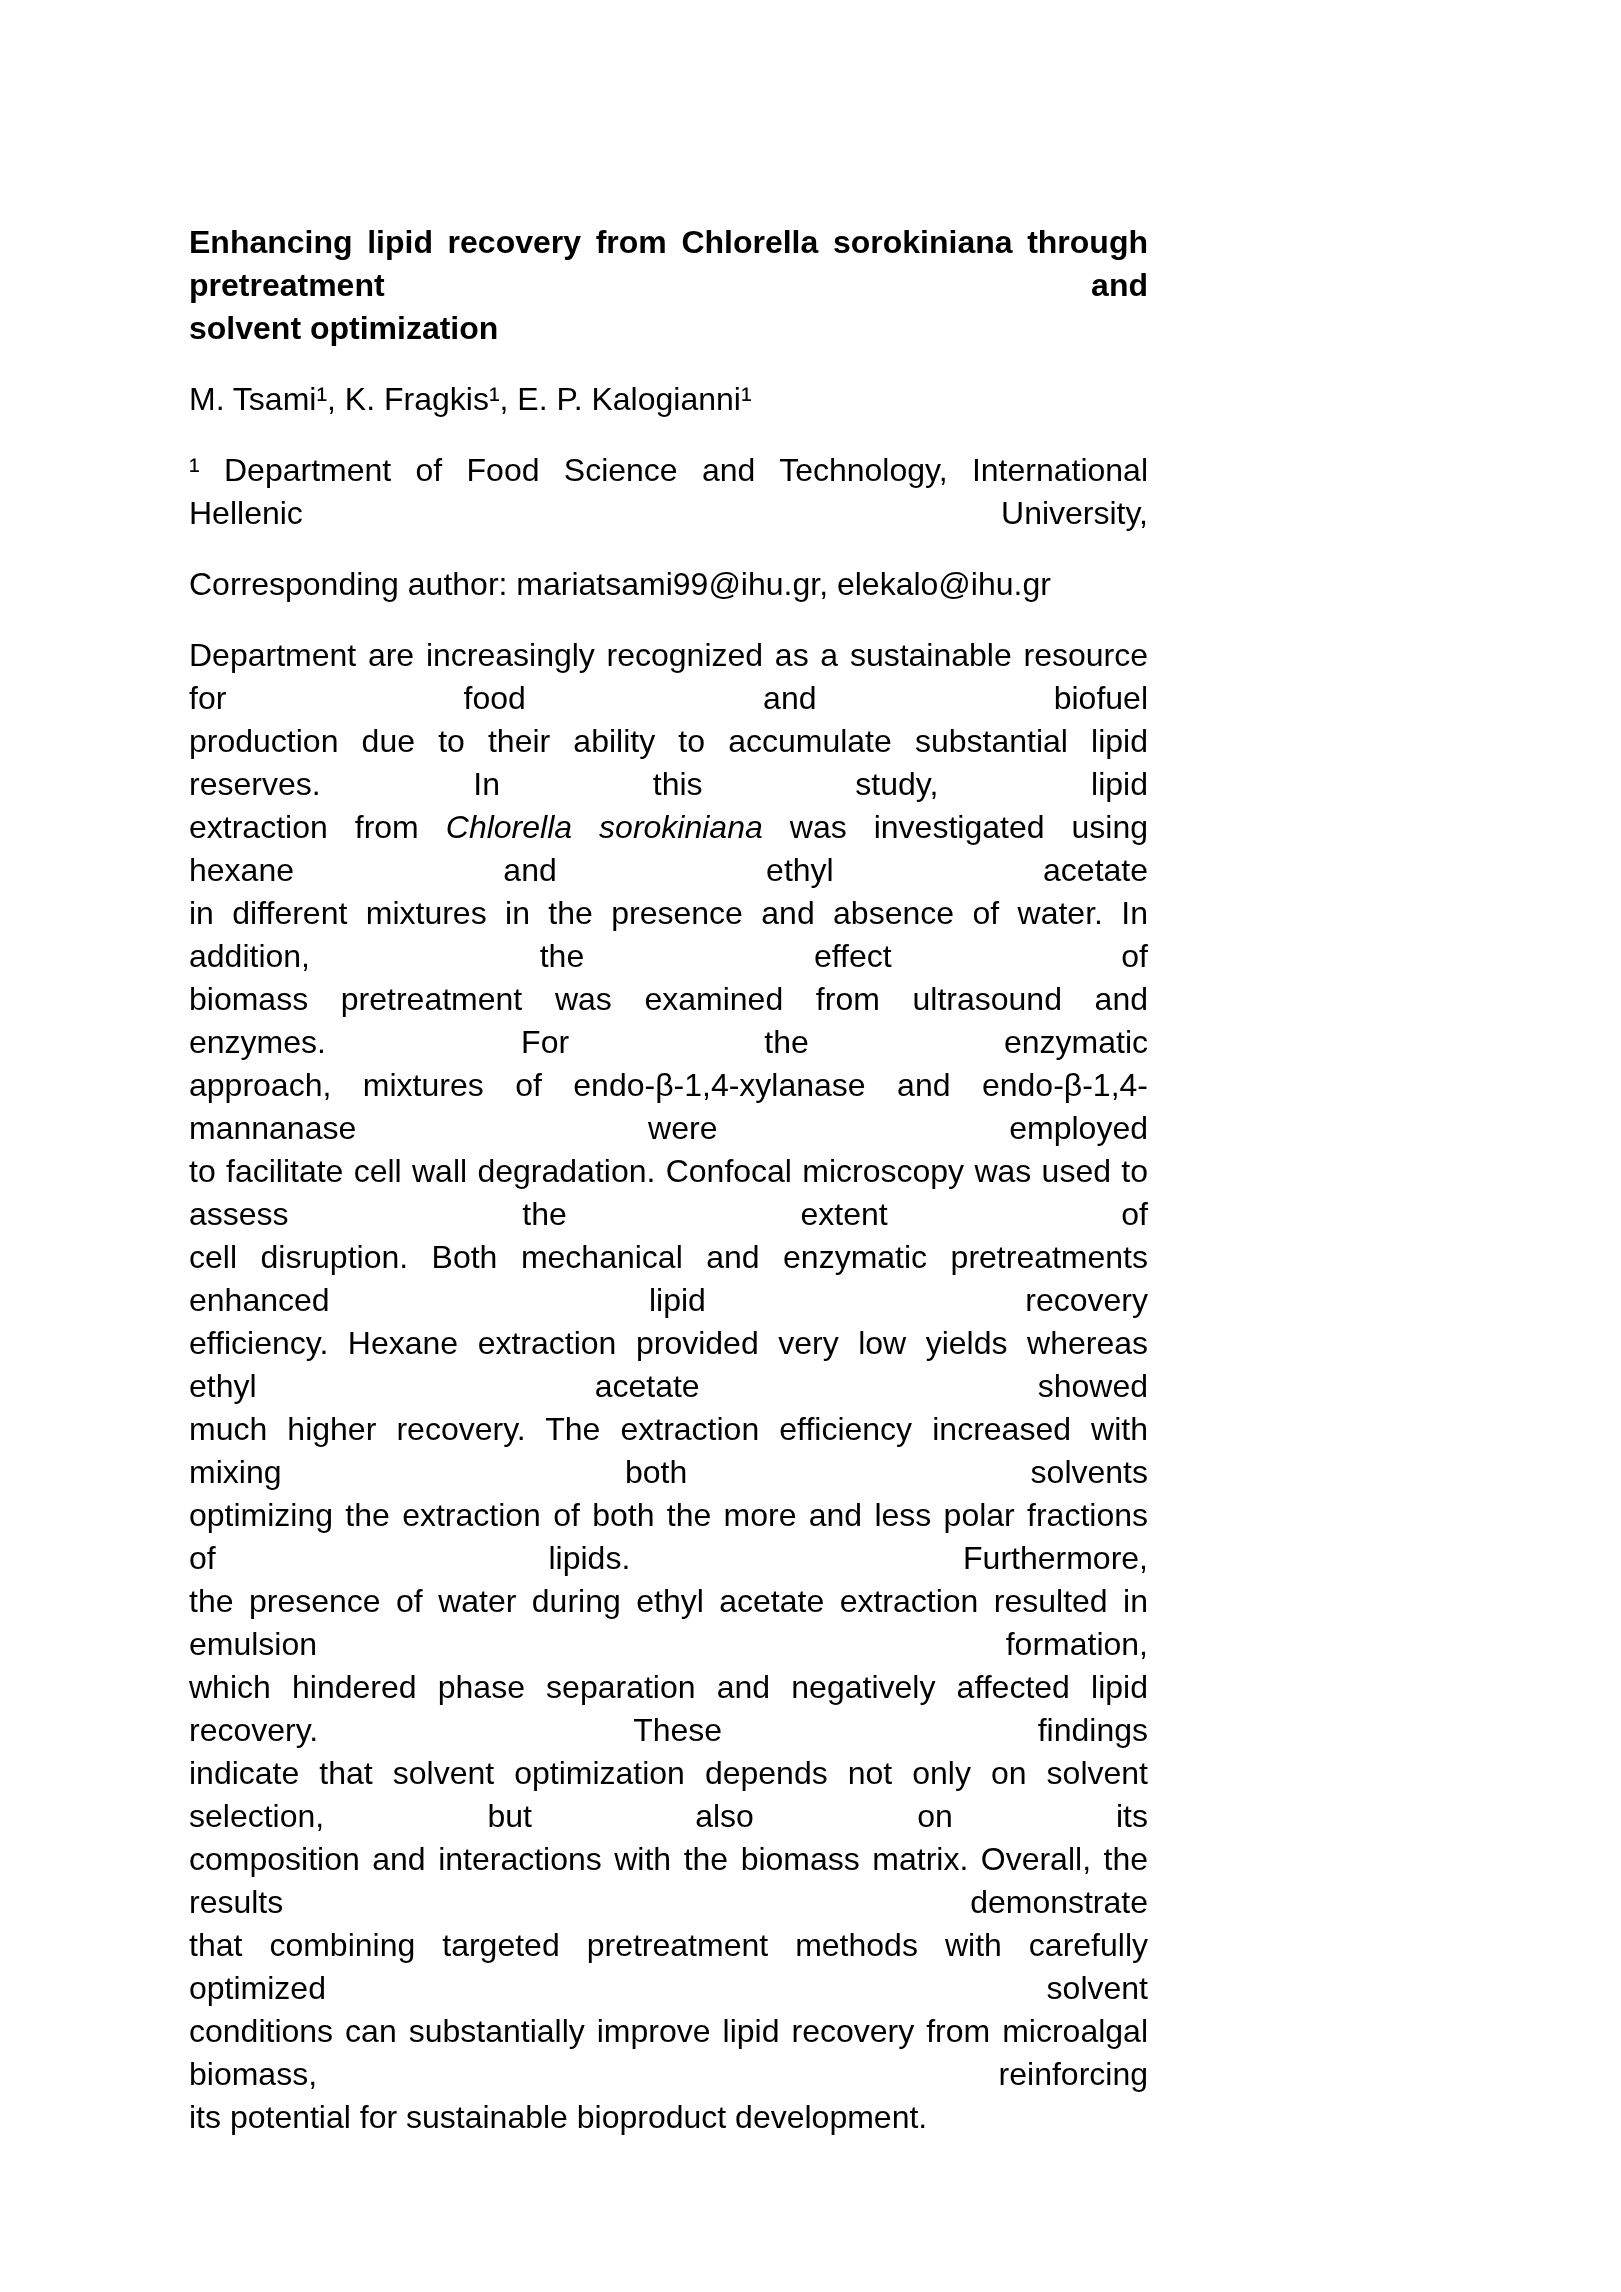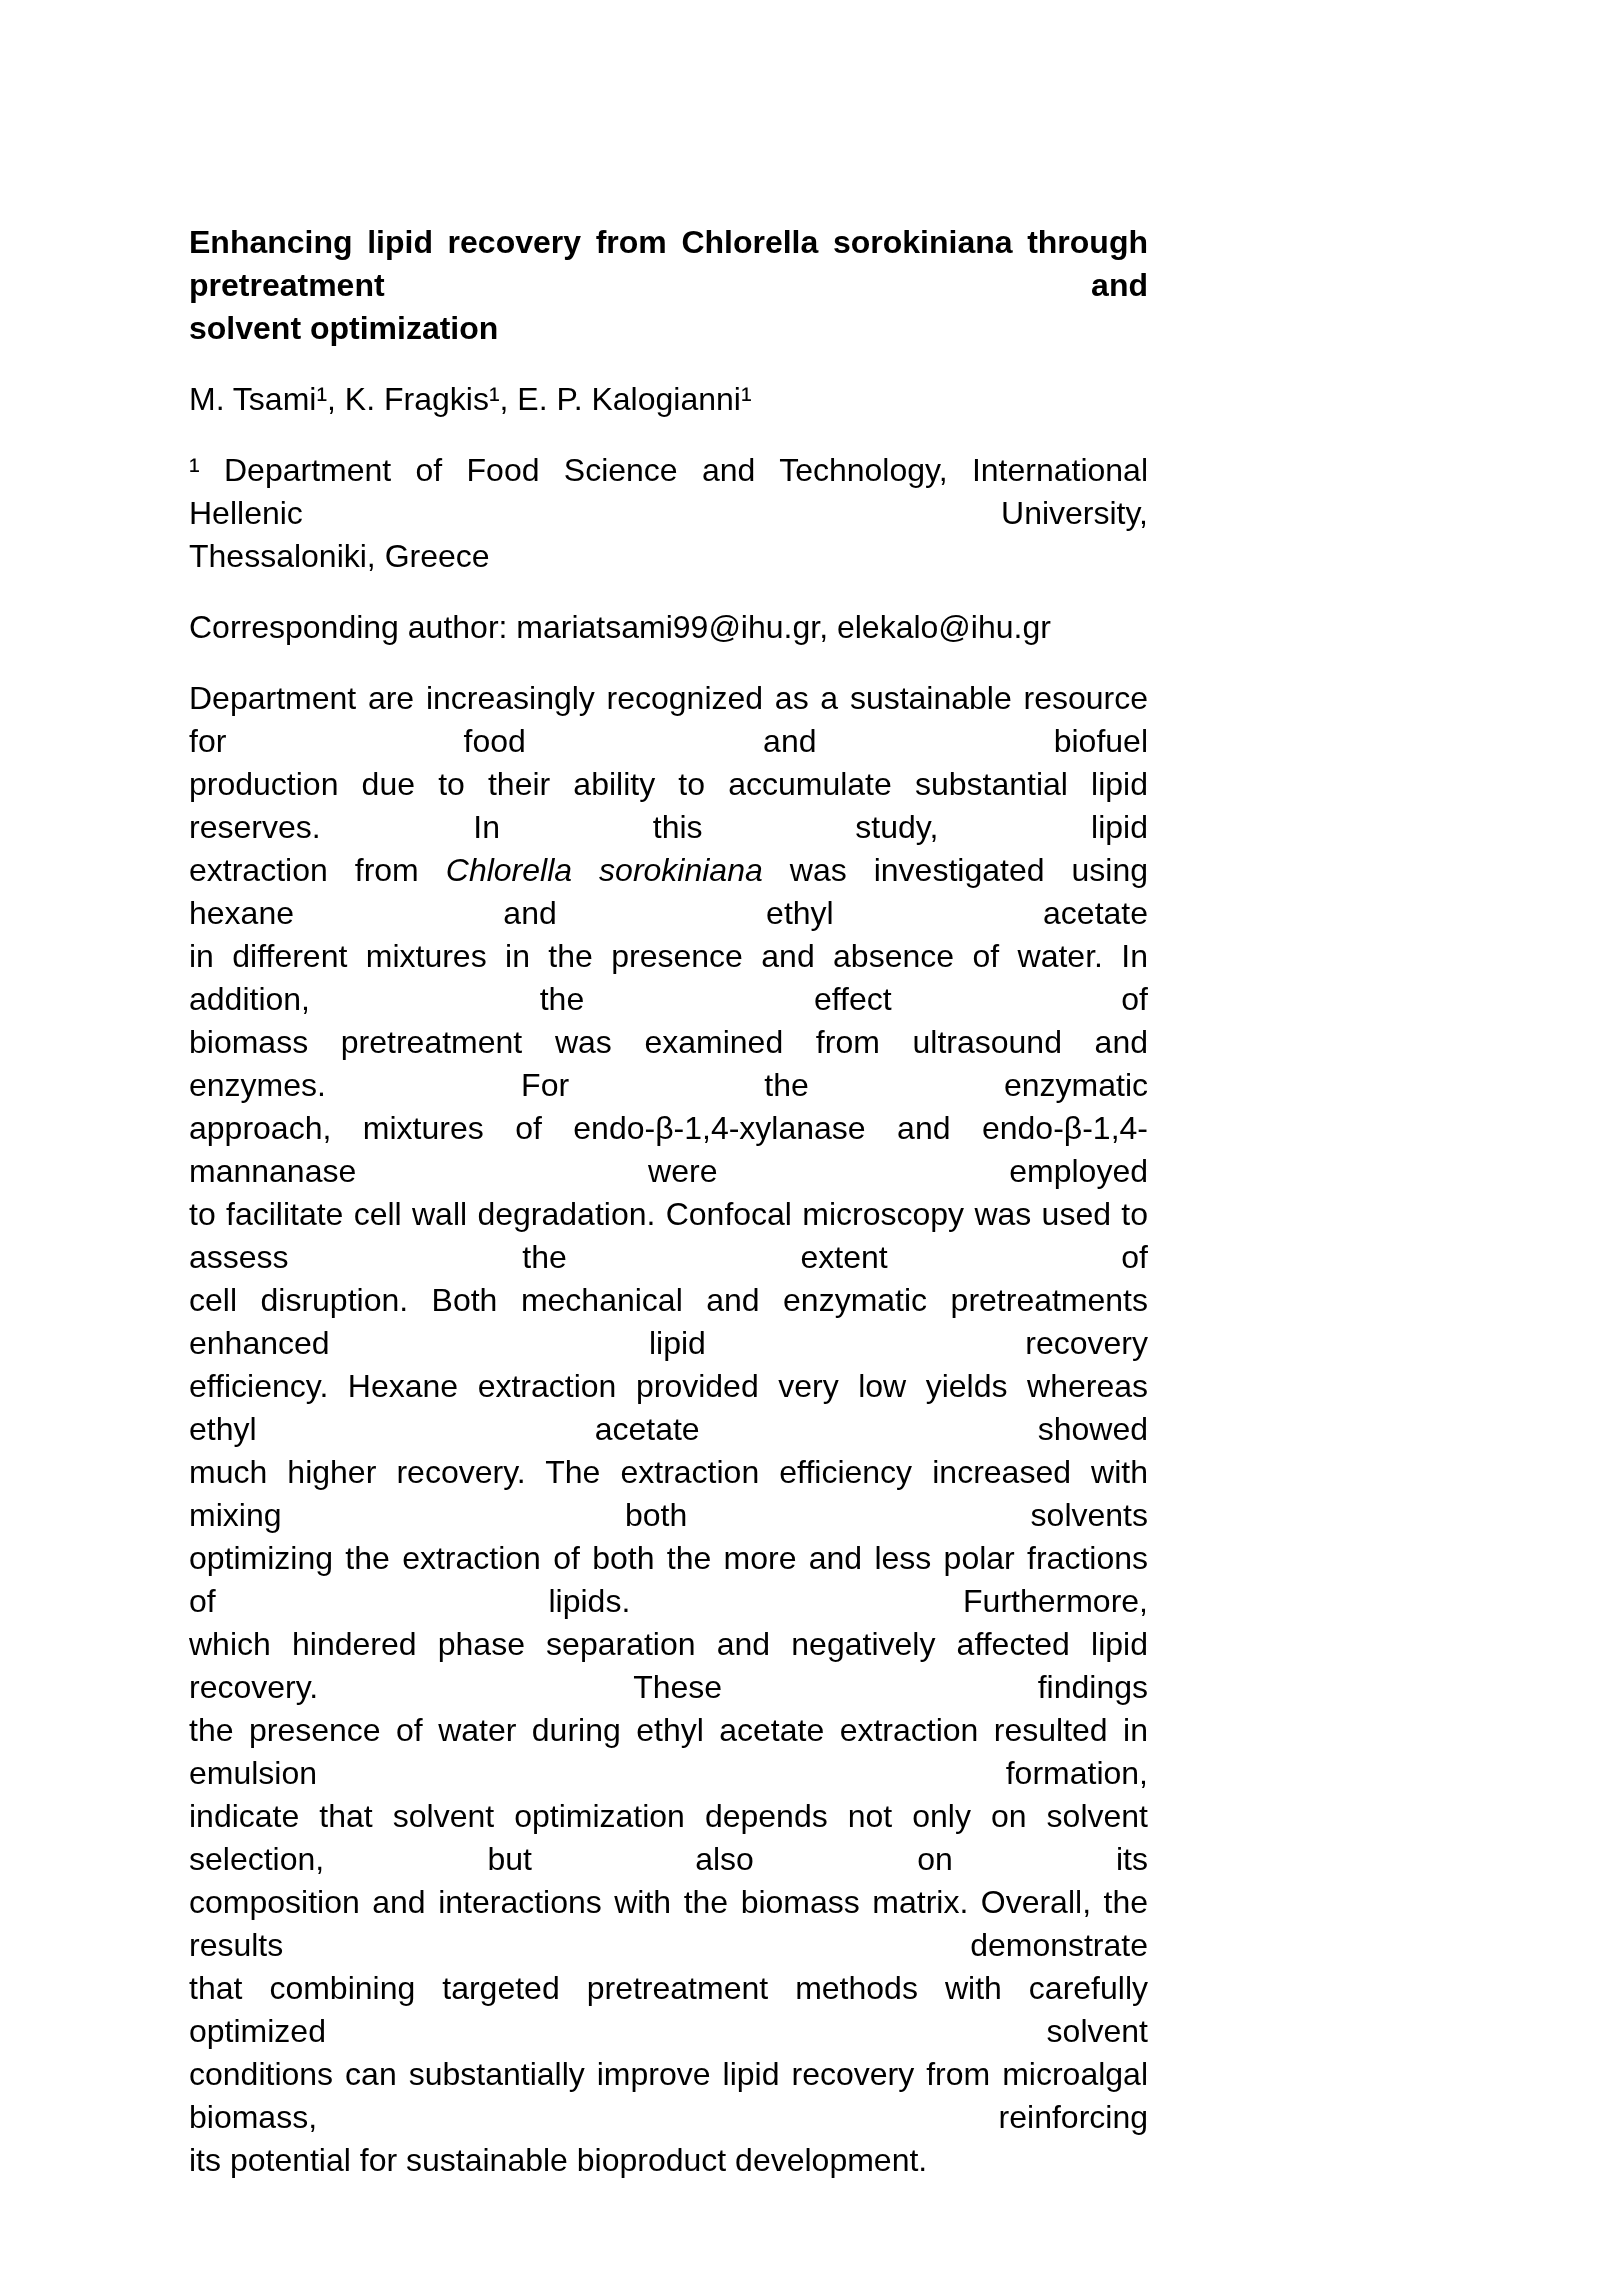--- a/index.html
+++ b/index.html
@@ -45,39 +45,38 @@
 
   <div class="title block">
     <div class="jline">Enhancing lipid recovery from Chlorella sorokiniana through pretreatment and</div>
     <div class="plainline">solvent optimization</div>
   </div>
 
   <div class="block plainline">M. Tsami¹, K. Fragkis¹, E. P. Kalogianni¹</div>
 
   <div class="block">
     <div class="jline">¹ Department of Food Science and Technology, International Hellenic University,</div>
-    <div class="plainline">Thessaloniki, Greece</div>
   </div>
 
   <div class="block plainline">Corresponding author: mariatsami99@ihu.gr, elekalo@ihu.gr</div>
 
   <div class="block" id="abstract">
       <div class="jline"><span>Department are increasingly recognized as a sustainable resource for food and biofuel</span></div>
       <div class="jline"><span>production due to their ability to accumulate substantial lipid reserves. In this study, lipid</span></div>
       <div class="jline"><span>extraction from </span><span class="it">Chlorella sorokiniana</span><span> was investigated using hexane and ethyl acetate</span></div>
       <div class="jline"><span>in different mixtures in the presence and absence of water. In addition, the effect of</span></div>
       <div class="jline"><span>biomass pretreatment was examined from ultrasound and enzymes. For the enzymatic</span></div>
       <div class="jline"><span>approach, mixtures of endo-β-1,4-xylanase and endo-β-1,4-mannanase were employed</span></div>
       <div class="jline"><span>to facilitate cell wall degradation. Confocal microscopy was used to assess the extent of</span></div>
       <div class="jline"><span>cell disruption. Both mechanical and enzymatic pretreatments enhanced lipid recovery</span></div>
       <div class="jline"><span>efficiency. Hexane extraction provided very low yields whereas ethyl acetate showed</span></div>
       <div class="jline"><span>much higher recovery. The extraction efficiency increased with mixing both solvents</span></div>
       <div class="jline"><span>optimizing the extraction of both the more and less polar fractions of lipids. Furthermore,</span></div>
+      <div class="jline"><span>the presence of water during ethyl acetate extraction resulted in emulsion formation,</span></div>
       <div class="jline"><span>which hindered phase separation and negatively affected lipid recovery. These findings</span></div>
-      <div class="jline"><span>the presence of water during ethyl acetate extraction resulted in emulsion formation,</span></div>
       <div class="jline"><span>indicate that solvent optimization depends not only on solvent selection, but also on its</span></div>
       <div class="jline"><span>composition and interactions with the biomass matrix. Overall, the results demonstrate</span></div>
       <div class="jline"><span>that combining targeted pretreatment methods with carefully optimized solvent</span></div>
       <div class="jline"><span>conditions can substantially improve lipid recovery from microalgal biomass, reinforcing</span></div>
       <div class="plainline"><span>its potential for sustainable bioproduct development.</span></div>
     </div>
 
 </div>
 
 

